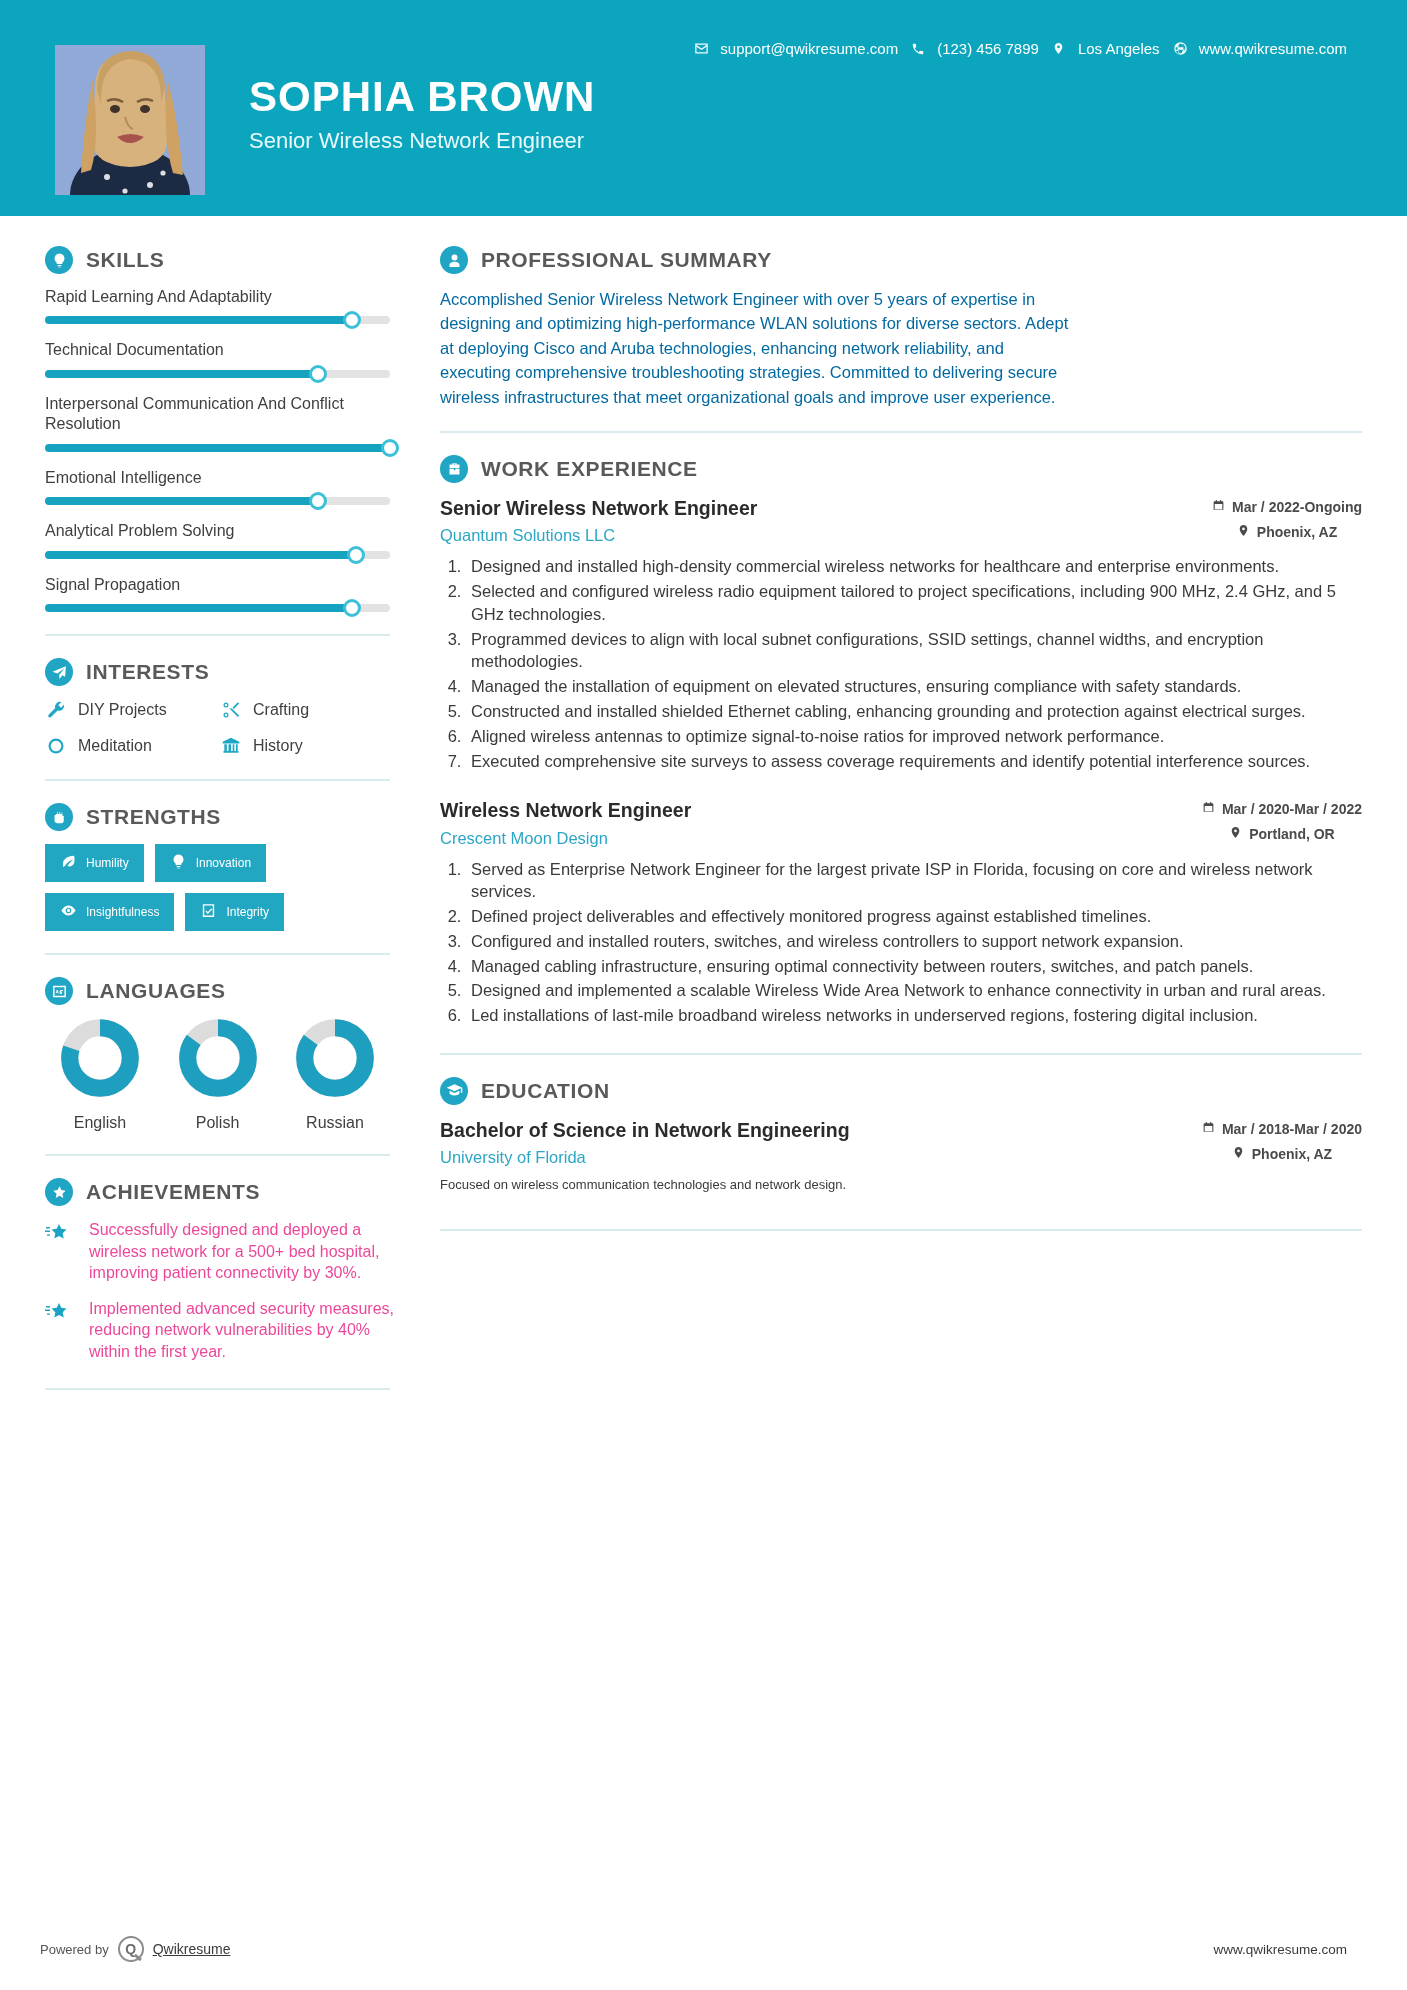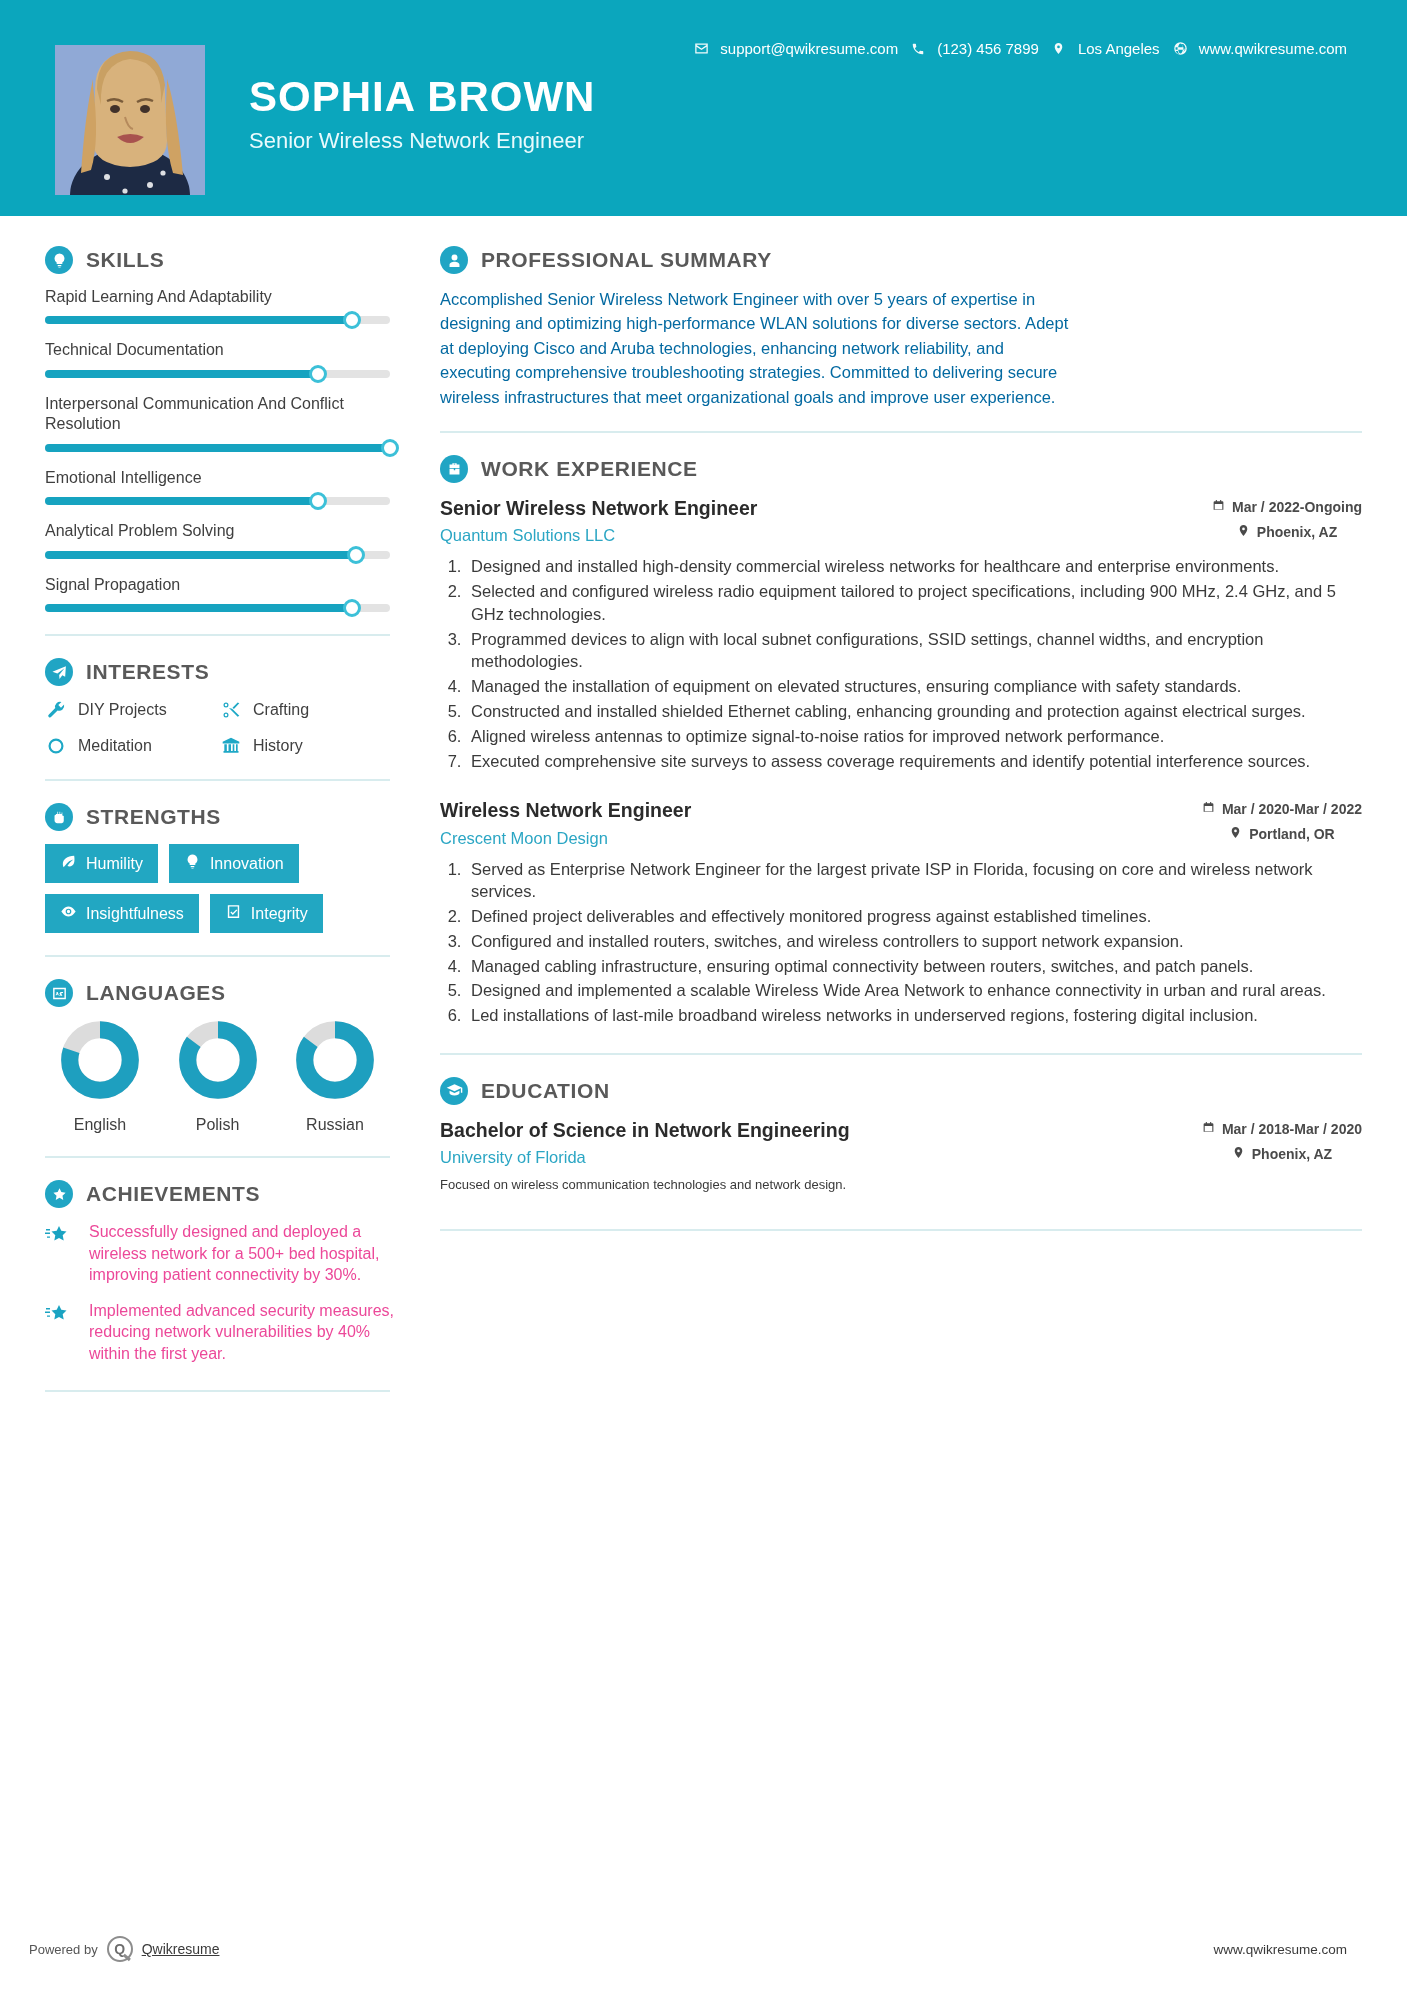--- a/index.html
+++ b/index.html
@@ -167,21 +167,21 @@
   .strength-wrap {
     display:flex;
     flex-wrap:wrap;
     gap:11px;
     margin-top:3px;
   }
   .strength-tag {
     background:#22a7c2;
     color:#ffffff;
     padding:9px 15px;
-    font-size:16px;
+    font-size:12px;
     display:flex;
     align-items:center;
     gap:9px;
   }
   .strength-tag svg { fill:#ffffff; width:17px; height:17px; }
 
   
   .lang-wrap {
     display:flex;
     justify-content:space-between;
@@ -269,21 +269,21 @@
     color:#3a3a3a;
     margin-top:9px;
     line-height:1.4;
   }
 
   
   .footer {
     display:flex;
     justify-content:space-between;
     align-items:center;
-    padding:12px 60px 14px 29px;
+    padding:12px 60px 14px 40px;
     position:absolute;
     bottom:14px;
     left:0; right:0;
   }
   .powered {
     display:flex;
     align-items:center;
     gap:9px;
     font-size:13px;
     color:#555;

